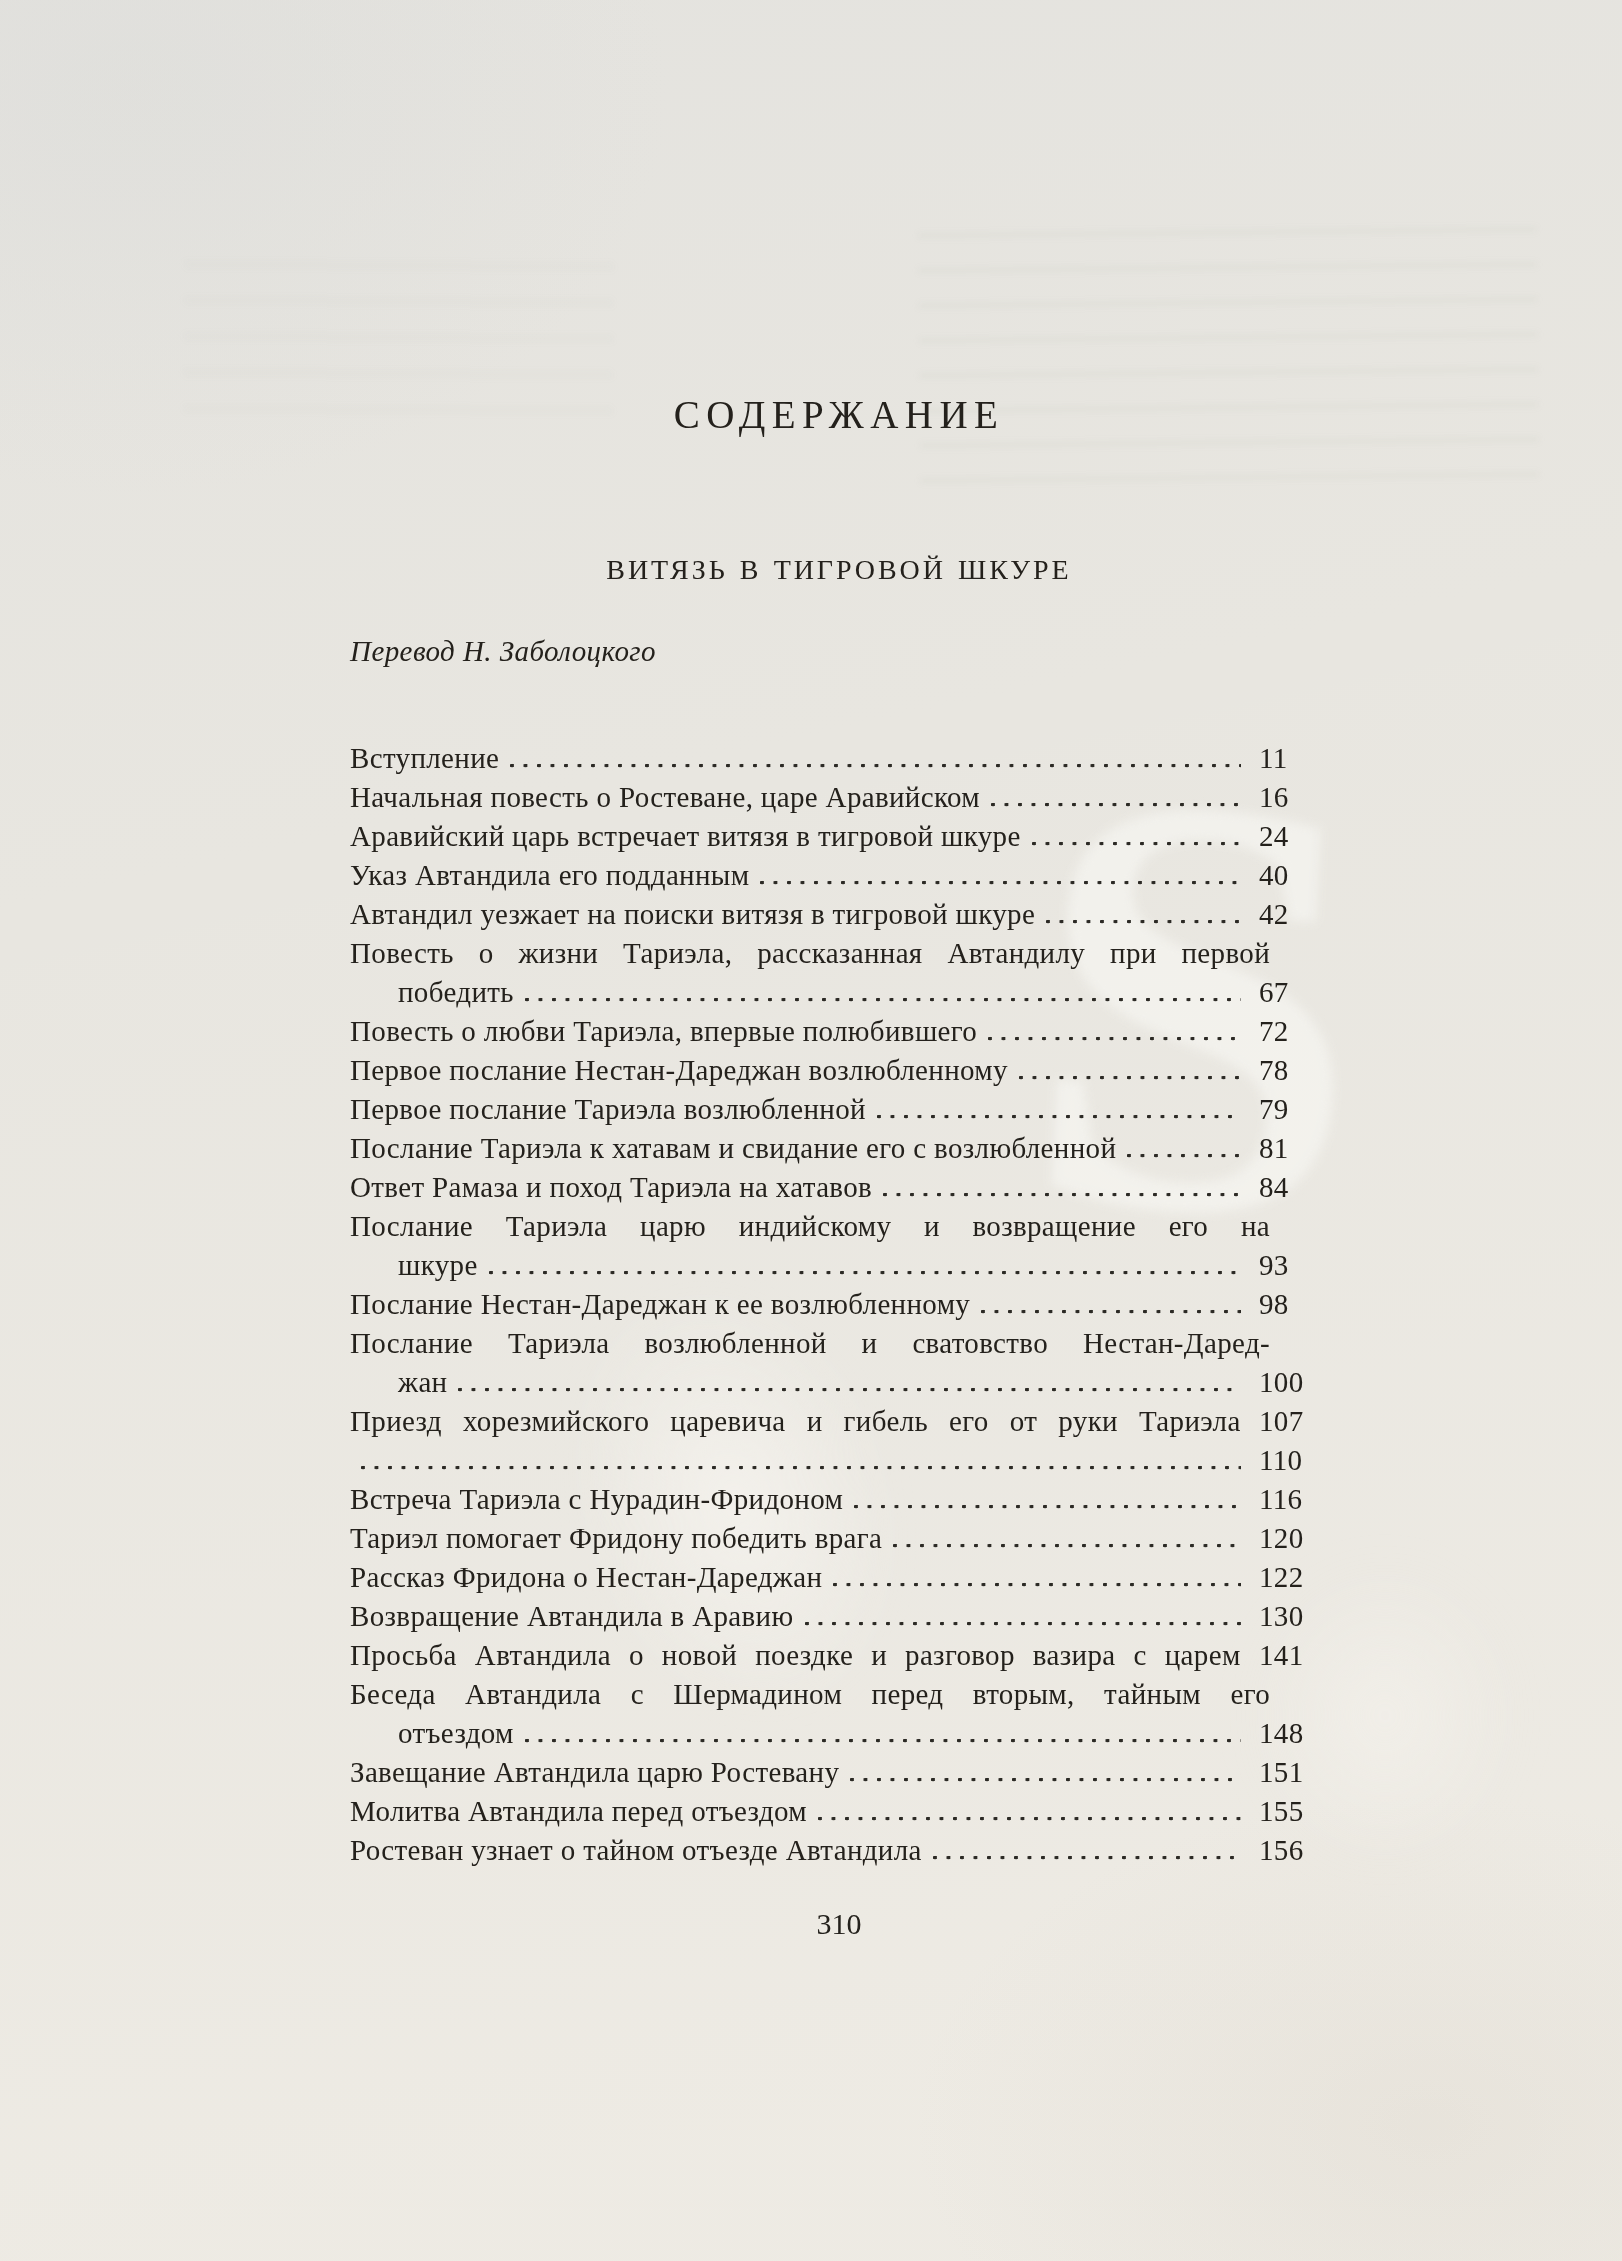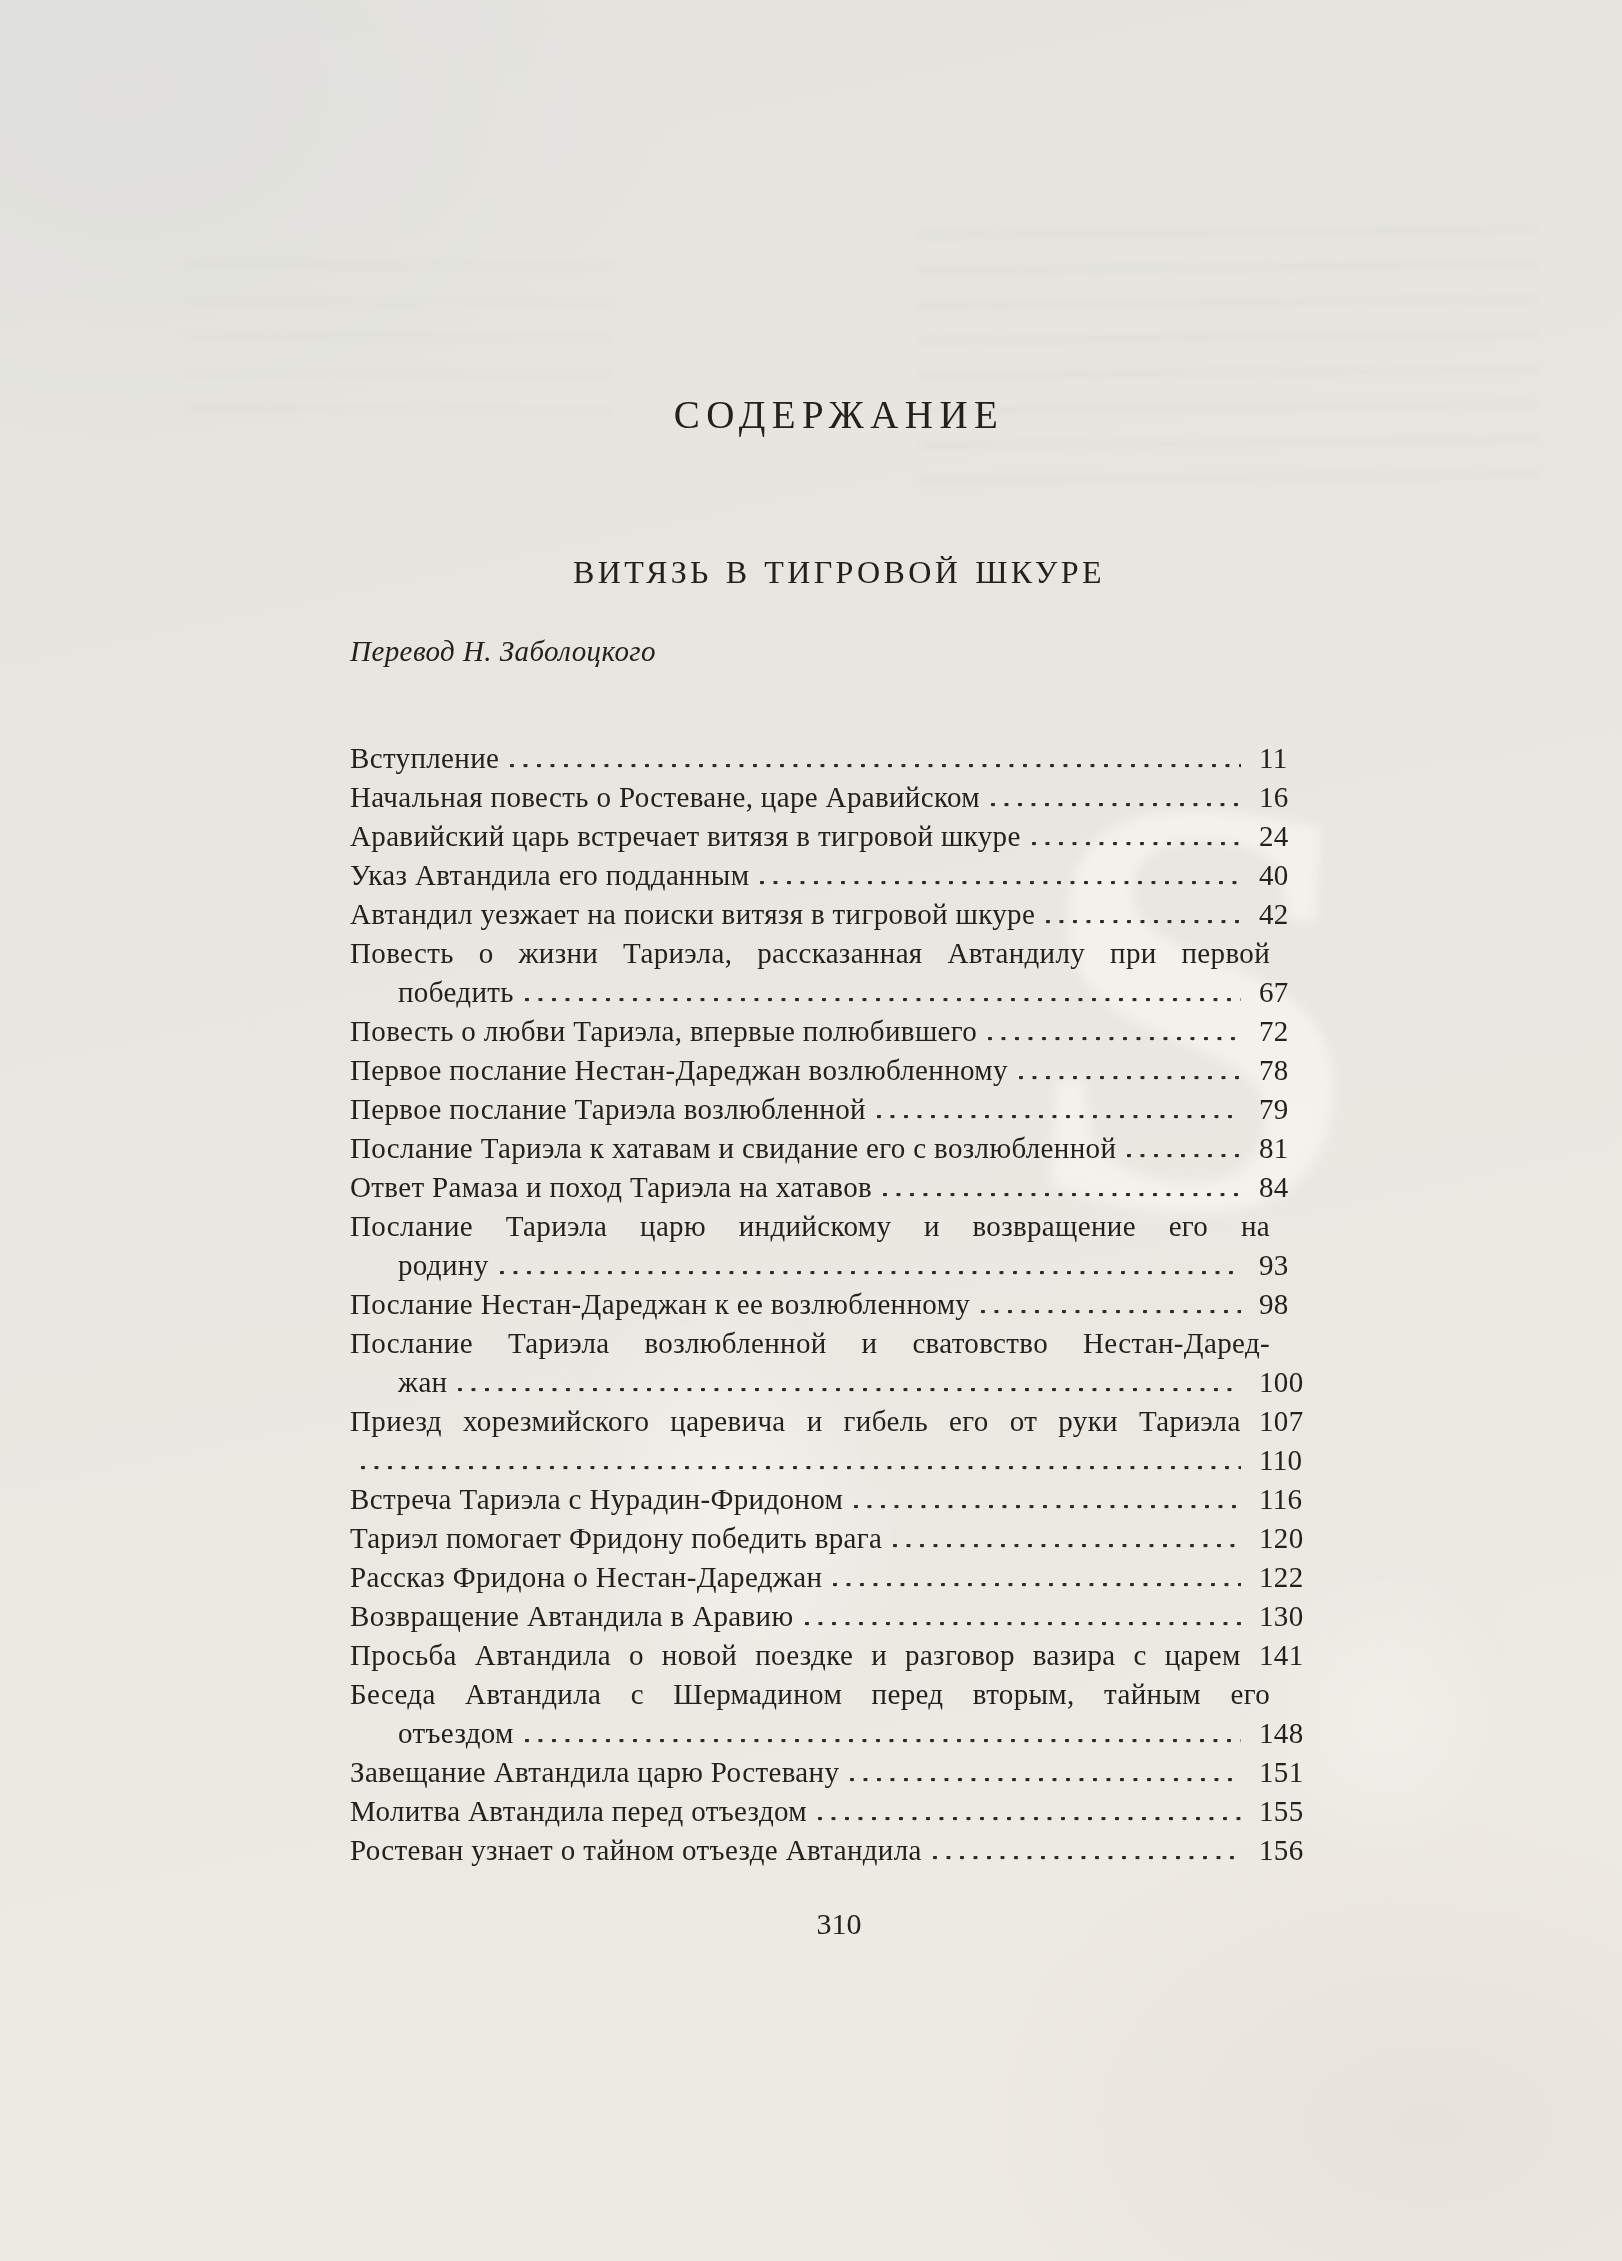--- a/index.html
+++ b/index.html
@@ -65,21 +65,21 @@
 
   .col{position:absolute;left:350px;width:978px;}
 
   .heading{
     top:392px;text-align:center;
     font-size:39px;letter-spacing:0.165em;
     white-space:nowrap;
   }
   .work-title{
     top:554px;text-align:center;
-    font-size:32px;letter-spacing:0.105em;word-spacing:0.08em;
+    font-size:28px;letter-spacing:0.105em;word-spacing:0.08em;
     white-space:nowrap;
   }
   .translator{
     top:635px;
     font-size:29px;font-style:italic;letter-spacing:0.015em;
     white-space:nowrap;
   }
 
   .toc{top:739px;}
   .row{
@@ -186,21 +186,21 @@
     </div>
     <div class="row">
       <span class="t">Ответ Рамаза и поход Тариэла на хатавов</span>
       <span class="dots"></span>
       <span class="num">84</span>
     </div>
     <div class="row just wrap nodots">
       <span class="t">Послание Тариэла царю индийскому и возвращение его на</span>
     </div>
     <div class="row indent">
-      <span class="t">родину</span>
+      <span class="t">шкуре</span>
       <span class="dots"></span>
       <span class="num">93</span>
     </div>
     <div class="row">
       <span class="t">Послание Нестан-Дареджан к ее возлюбленному</span>
       <span class="dots"></span>
       <span class="num">98</span>
     </div>
     <div class="row just wrap nodots">
       <span class="t">Послание Тариэла возлюбленной и сватовство Нестан-Даред-</span>

